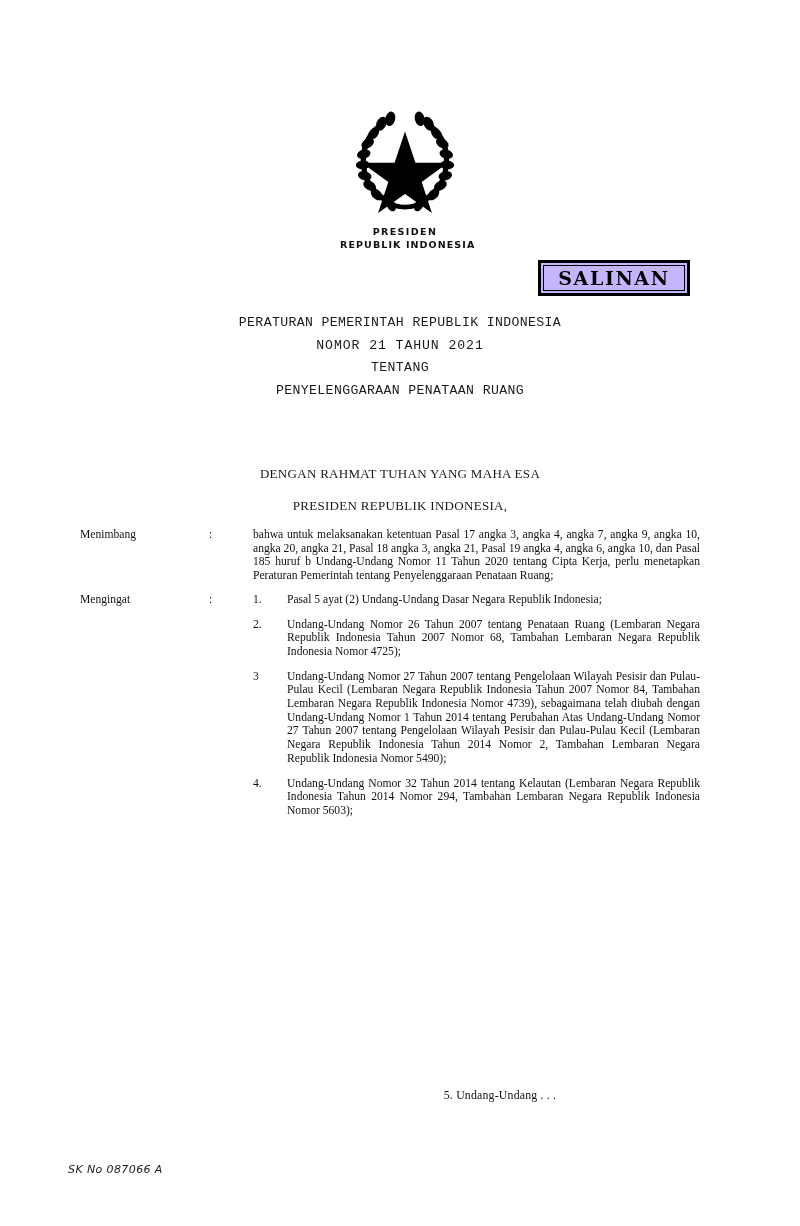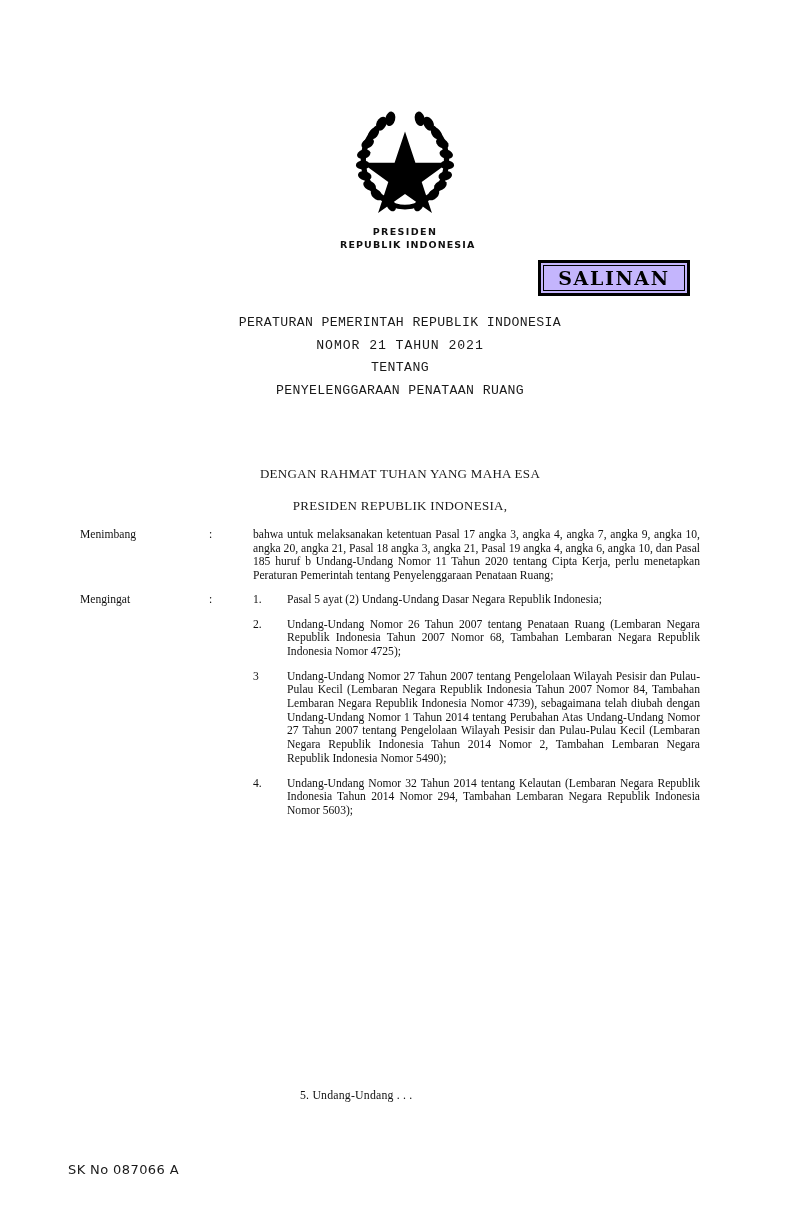--- a/index.html
+++ b/index.html
@@ -191,37 +191,38 @@
     color: #111;
     display: block;
   }
 
   
   .catchword {
     position: absolute;
     left: 300px;
     top: 1088px;
     width: 400px;
-    text-align: left;
+    text-align: center;
     font-size: 11.8px;
     line-height: 14px;
     color: #111;
     letter-spacing: 0.2px;
   }
 
   
   .footer-code {
     position: absolute;
     left: 68px;
     top: 1163px;
     font-family: "DejaVu Sans", sans-serif;
-    font-size: 13px;
+    font-size: 11px;
     line-height: 14px;
     letter-spacing: 0.4px;
     color: #1a1a1a;
+    font-style: italic;
   }
 </style>
 </head>
 <body>
 
 <div class="page">
 
   <div class="header-band">
 
     <div class="emblem-wrap">

